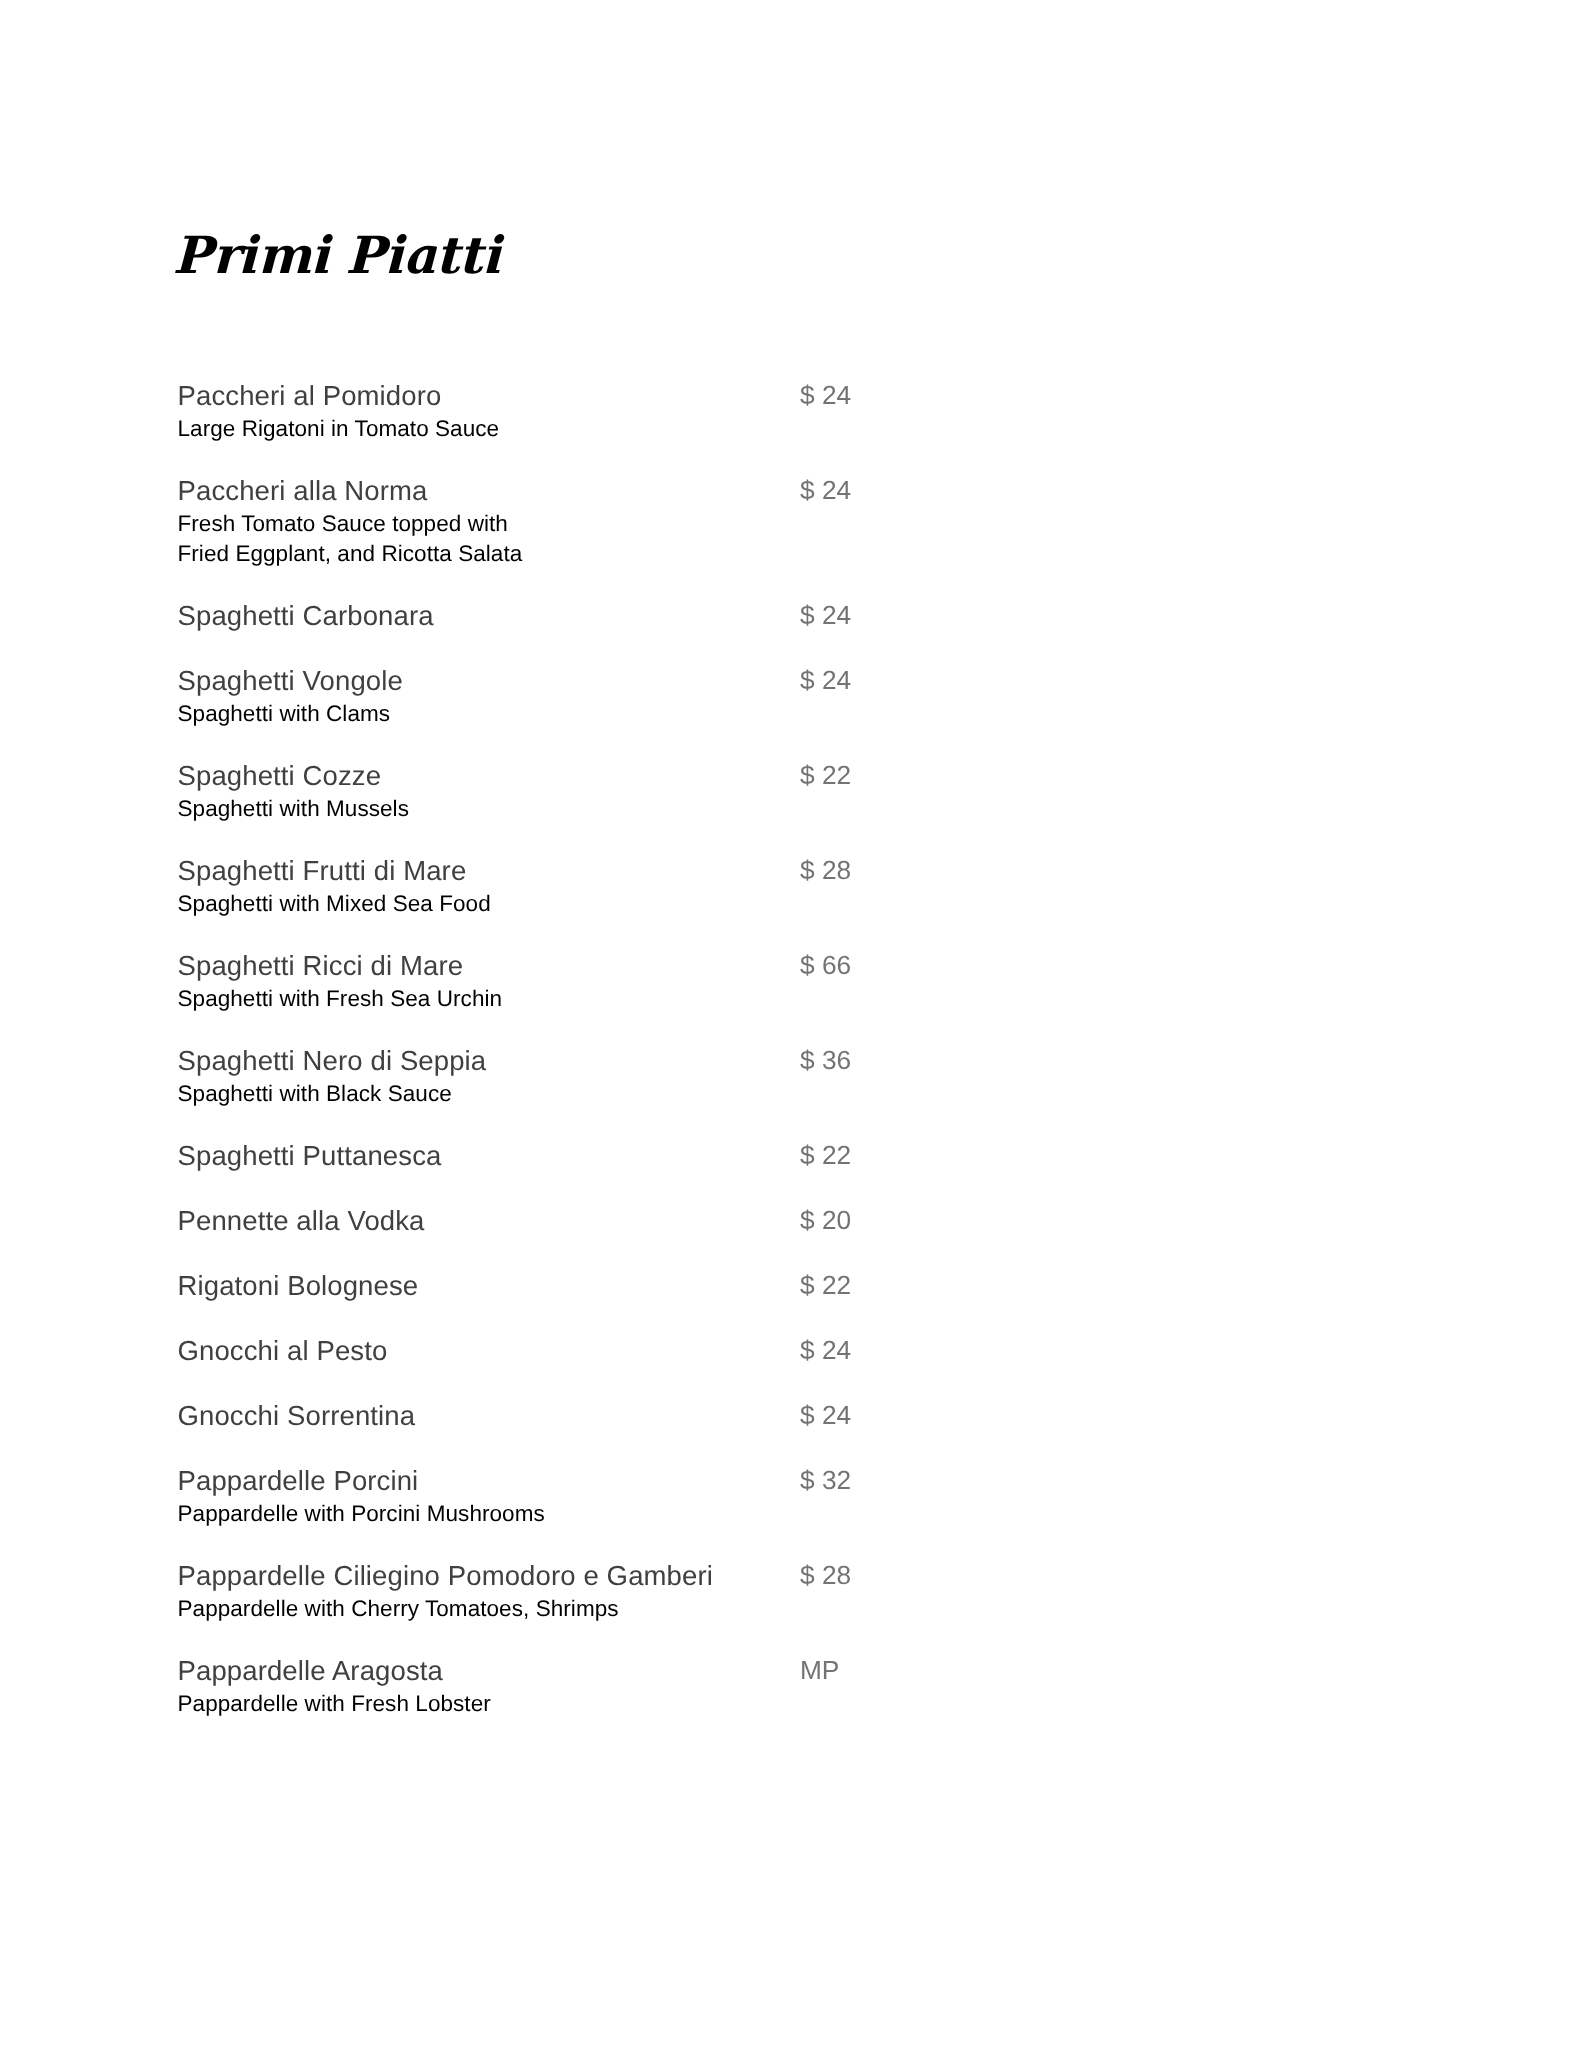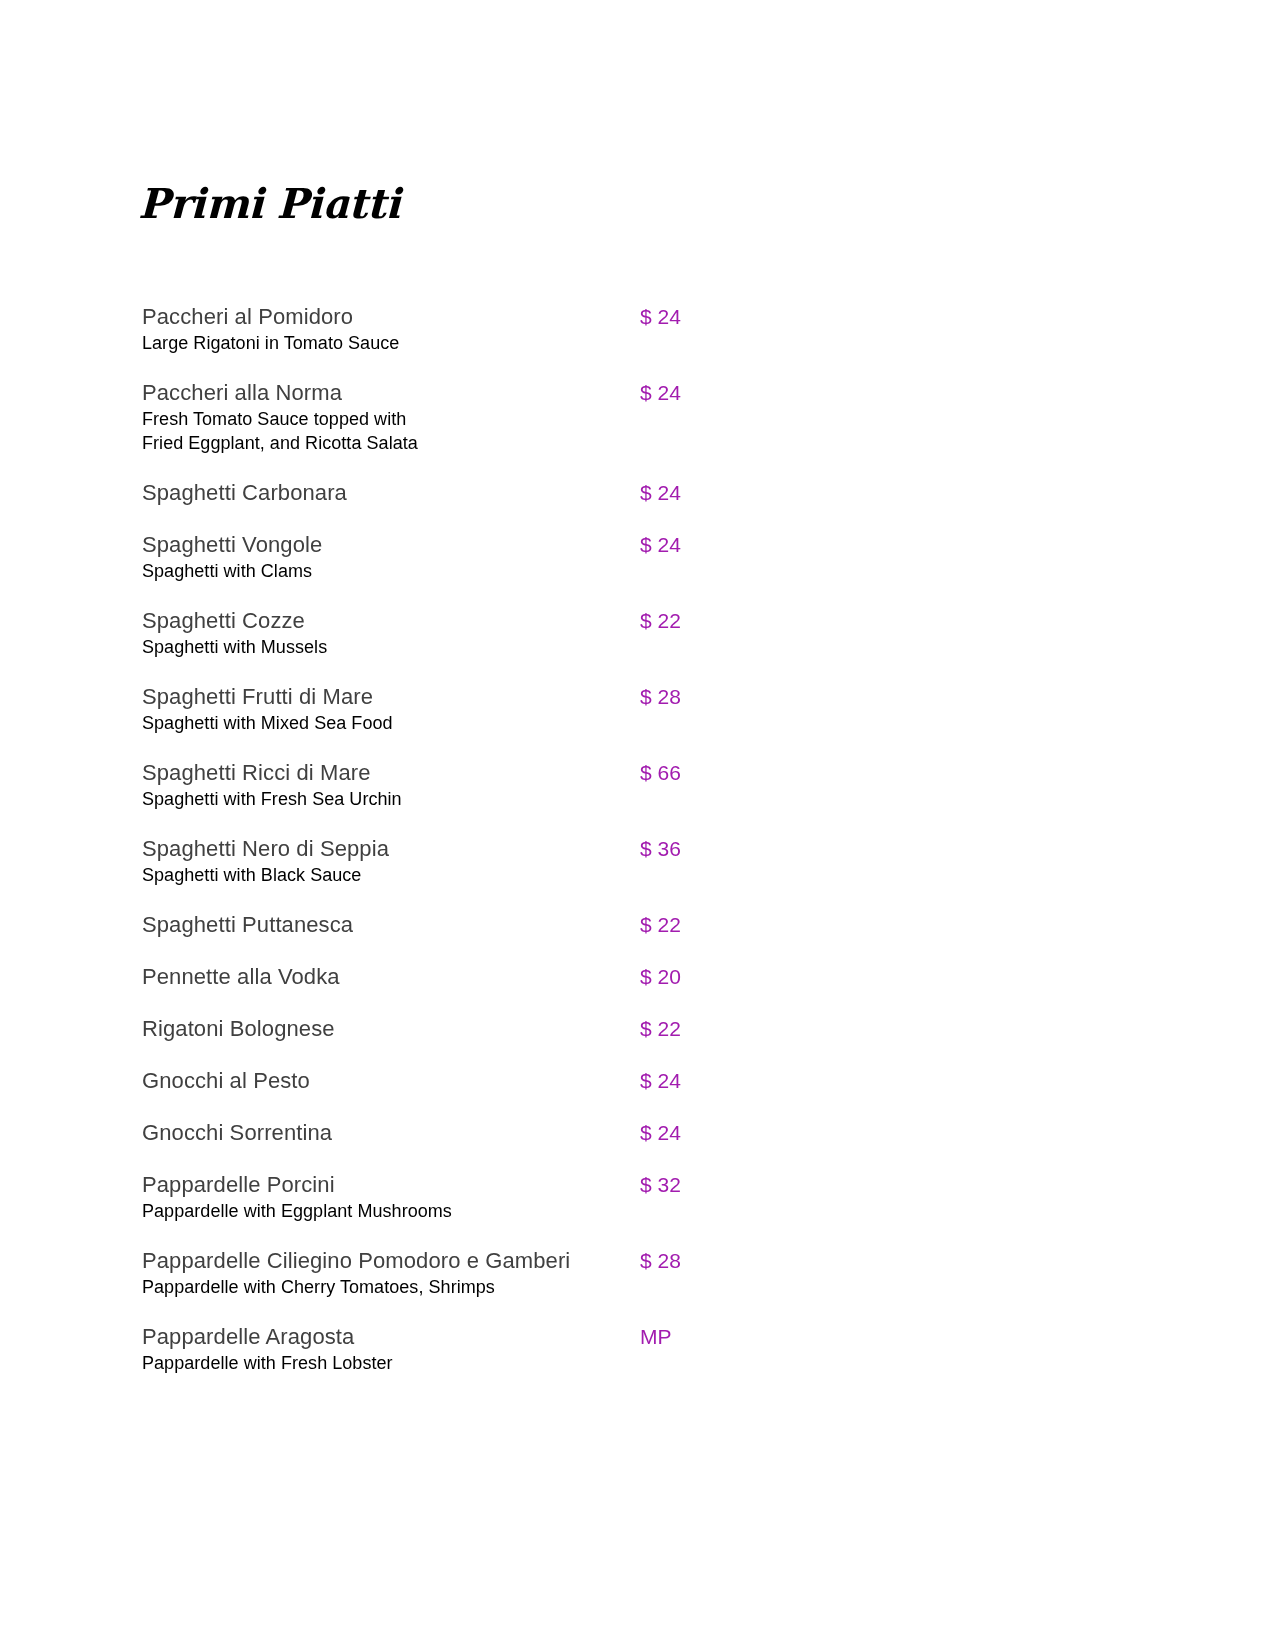--- a/index.html
+++ b/index.html
@@ -60,21 +60,21 @@
     font-weight: 400;
     color: #404040;
     letter-spacing: 0.1px;
     flex: 0 0 498px;
     max-width: 498px;
   }
   .item-price {
     font-size: 21px;
     line-height: 28px;
     font-weight: 400;
-    color: #a21caf;
+    color: #737373;
     white-space: nowrap;
     text-align: left;
     flex: 0 0 auto;
   }
   .item-desc {
     font-size: 18px;
     line-height: 24px;
     font-weight: 400;
     color: #000000;
     letter-spacing: 0.05px;
@@ -191,21 +191,21 @@
           <div class="item-name">Gnocchi Sorrentina</div>
           <div class="item-price">$ 24</div>
         </div>
       </div>
       <div class="menu-item">
         <div class="item-row">
           <div class="item-name">Pappardelle Porcini</div>
           <div class="item-price">$ 32</div>
         </div>
         <div class="item-desc">
-          <span class="item-desc-line">Pappardelle with Eggplant Mushrooms</span>
+          <span class="item-desc-line">Pappardelle with Porcini Mushrooms</span>
         </div>
       </div>
       <div class="menu-item">
         <div class="item-row">
           <div class="item-name">Pappardelle Ciliegino Pomodoro e Gamberi</div>
           <div class="item-price">$ 28</div>
         </div>
         <div class="item-desc">
           <span class="item-desc-line">Pappardelle with Cherry Tomatoes, Shrimps</span>
         </div>

